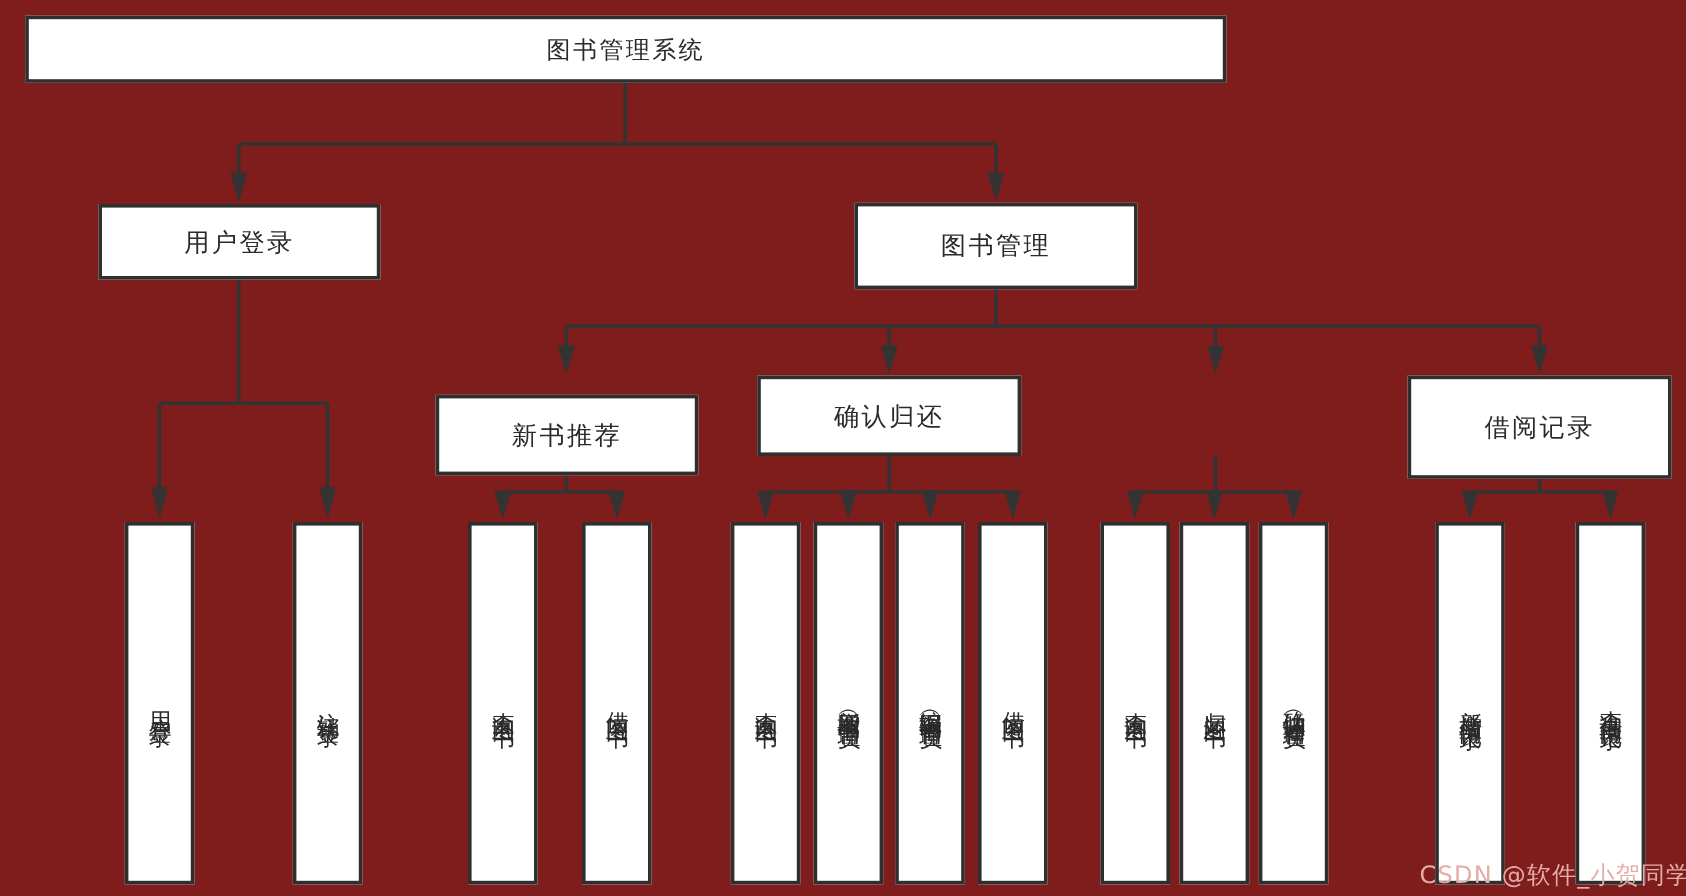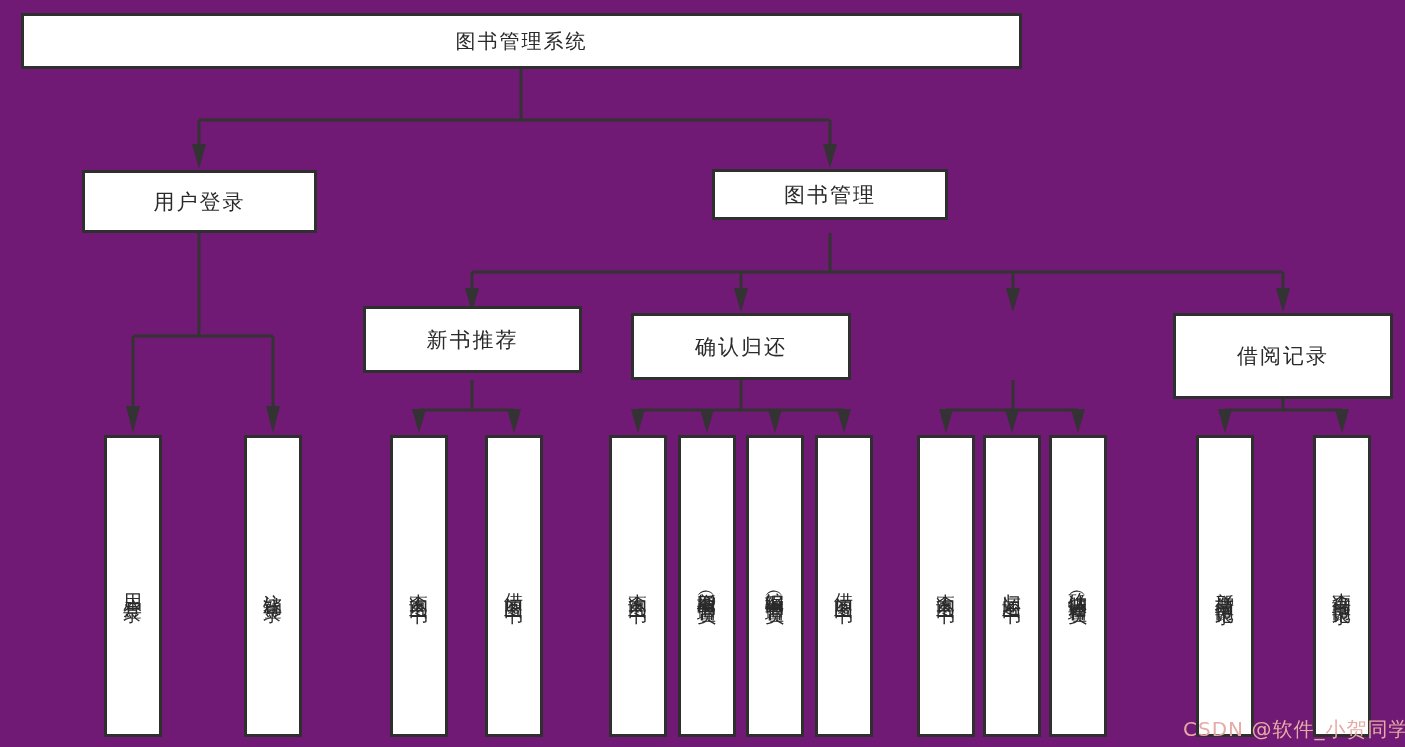--- a/index.html
+++ b/index.html
@@ -1,20 +1,20 @@
 <!DOCTYPE html>
 <html><head>
 <meta charset="utf-8">
 <style>
   html, body { margin: 0; padding: 0; background: #ffffff; }
   #stage {
     position: relative;
     width: 1405px;
     height: 747px;
-    background: #701a75;
+    background: #7f1d1d;
     font-family: "DejaVu Sans", "Liberation Sans", sans-serif;
     overflow: hidden;
   }
   #connectors {
     position: absolute;
     left: 0; top: 0;
     z-index: 0;
   }
   .box {
     position: absolute;
@@ -103,23 +103,23 @@
       <polygon points="1005,409 1019,409 1012,433"></polygon>
       <polygon points="1071,409 1085,409 1078,433"></polygon>
       <polygon points="1218,409 1232,409 1225,433"></polygon>
       <polygon points="1335,409 1349,409 1342,433"></polygon>
     </g>
   </svg>
 
   <div class="box" style="left:21px; top:13px; width:1001px; height:56px; font-size:20px;">图书管理系统</div>
 
   <div class="box" style="left:82px; top:170px; width:235px; height:63px;">用户登录</div>
-  <div class="box" style="left:712px; top:169px; width:236px; height:51px;">图书管理</div>
+  <div class="box" style="left:712px; top:169px; width:236px; height:72px;">图书管理</div>
 
-  <div class="box" style="left:363px; top:306px; width:219px; height:67px;">新书推荐</div>
+  <div class="box" style="left:363px; top:329px; width:219px; height:67px;">新书推荐</div>
   <div class="box" style="left:631px; top:313px; width:220px; height:67px;">确认归还</div>
   <div class="box" style="left:1173px; top:313px; width:220px; height:86px;">借阅记录</div>
 
   <div class="box vbox" style="left:104px;">用户登录</div>
   <div class="box vbox" style="left:244px;">注销登录</div>
 
   <div class="box vbox" style="left:390px;">查询图书</div>
   <div class="box vbox" style="left:485px;">借阅图书</div>
 
   <div class="box vbox" style="left:609px;">查询图书</div>

